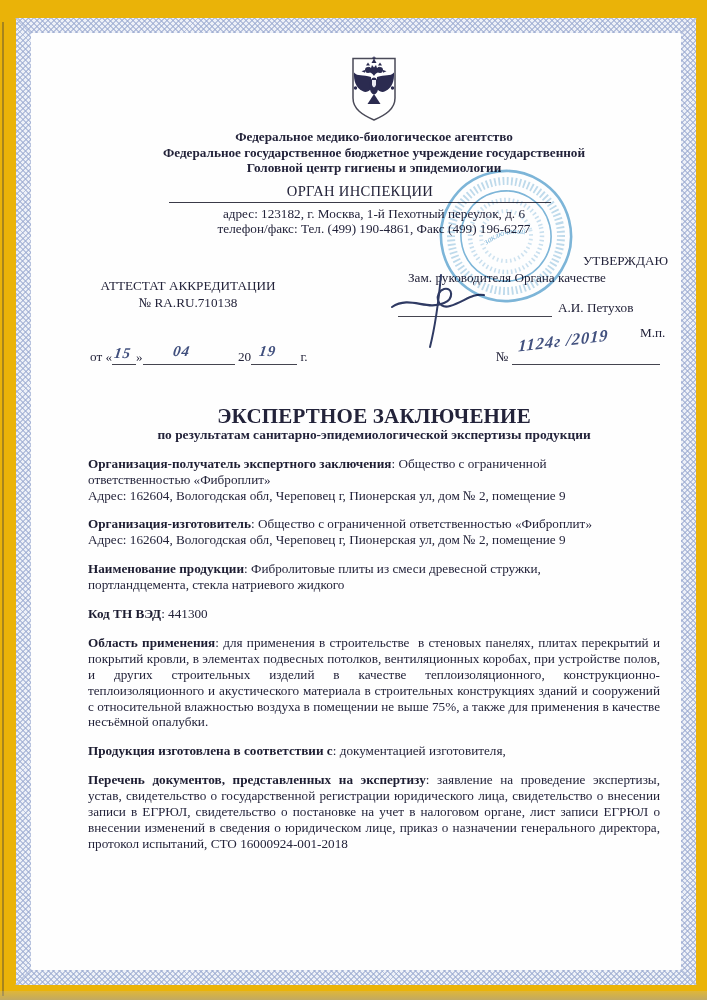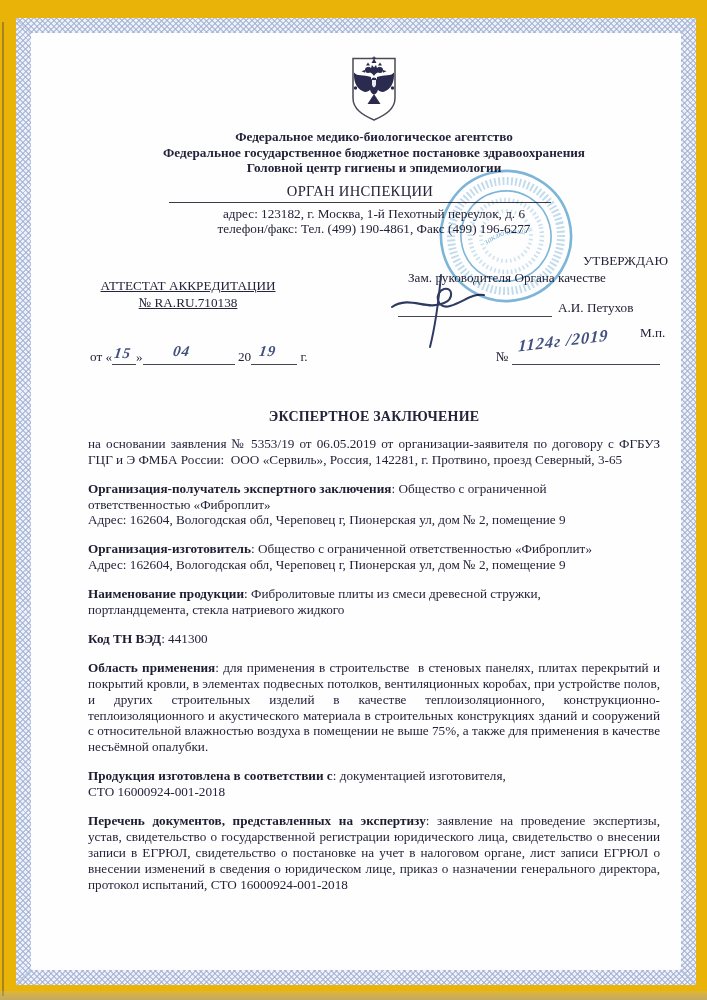--- a/index.html
+++ b/index.html
@@ -30,37 +30,37 @@
   
   .content{position:absolute;left:88px;top:0;width:572px;z-index:2;font-size:13.2px;line-height:15.9px;}
   .emblem-wrap{margin-top:56px;text-align:center;height:68px;}
   .hdr{font-weight:bold;text-align:center;line-height:15.6px;margin-top:5px;}
   .organ{font-weight:normal;font-size:14.6px;letter-spacing:.3px;
     width:382px;margin:8px auto 0 auto;text-align:center;
     border-bottom:1.4px solid #3a3a48;padding-bottom:2px;transform:translateX(-14px);}
   .contact{text-align:center;line-height:15.6px;margin-top:3px;}
   
   .mid{position:relative;height:160px;}
-  .accred{position:absolute;left:0;top:40px;width:200px;text-align:center;line-height:17px;text-decoration:underline;}
+  .accred{position:absolute;left:0;top:40px;width:200px;text-align:center;line-height:17px;}
   .approve-heading{position:absolute;left:455px;top:16px;white-space:nowrap;padding-left:40px;}
   .approve-title{position:absolute;left:320px;top:33px;white-space:nowrap;}
   .sig-line{position:absolute;left:310px;top:62px;width:154px;height:17px;border-bottom:1.3px solid #44444f;}
   .approver-name{position:absolute;left:470px;top:63px;white-space:nowrap;}
   .seal-note{position:absolute;left:552px;top:88px;}
   .sig-svg{position:absolute;left:296px;top:28px;z-index:3;}
   .date-row{position:absolute;left:2px;top:112px;white-space:nowrap;}
   .blank{display:inline-block;border-bottom:1.1px solid #44444f;position:relative;height:15px;vertical-align:bottom;}
   .hw{color:#41507e;font-style:italic;font-weight:bold;letter-spacing:1px;}
   .hw-day{position:absolute;left:2px;top:-3px;font-size:15px;transform:skewX(-8deg);}
   .hw-month{position:absolute;left:30px;top:-5px;font-size:15px;transform:skewX(-8deg);}
   .hw-year{position:absolute;left:8px;top:-5px;font-size:15px;transform:skewX(-8deg);}
   .number-row{position:absolute;left:408px;top:112px;white-space:nowrap;}
   .hw-number{position:absolute;left:6px;top:-16px;font-size:16.5px;transform:rotate(-7deg) skewX(-10deg);white-space:nowrap;}
   
-  .doc-title{font-weight:bold;font-size:14px;text-align:center;margin-top:12px;letter-spacing:.2px;}
+  .doc-title{font-weight:bold;font-size:21px;text-align:center;margin-top:12px;letter-spacing:.2px;}
   .doc-subtitle{font-weight:bold;font-size:13.4px;text-align:center;margin-top:2px;}
   .para{margin-top:11px;text-align:justify;white-space:pre-wrap;}
   .sec{margin-top:13px;}
   .just{text-align:justify;white-space:pre-wrap;}
   .blk{display:block;}
   b{color:#1d1d32;}
   
   .stamp{position:absolute;left:436px;top:166px;z-index:4;opacity:.85;mix-blend-mode:multiply;}
 </style>
 </head>
@@ -98,21 +98,21 @@
           <ellipse cx="50" cy="60" rx="9" ry="17"></ellipse>
           <path d="M50 76 l-13 20 h26 Z"></path>
           <circle cx="13" cy="64" r="3.4"></circle>
           <circle cx="87" cy="64" r="3.4"></circle>
         </g>
         <path d="M46 48 h8 v9 c0 4 -4 6 -4 6 s-4 -2 -4 -6 Z" fill="#e9e9f2"></path>
       </svg>
     </div>
 
     <div class="hdr">Федеральное медико-биологическое агентство</div>
-    <div class="hdr" style="margin-top:0;">Федеральное государственное бюджетное постановке здравоохранения</div>
+    <div class="hdr" style="margin-top:0;">Федеральное государственное бюджетное учреждение государственной</div>
     <div class="hdr" style="margin-top:0;">Головной центр гигиены и эпидемиологии</div>
 
     <div class="organ">ОРГАН ИНСПЕКЦИИ</div>
     <div class="contact">адрес: 123182, г. Москва, 1-й Пехотный переулок, д. 6</div>
     <div class="contact" style="margin-top:0;">телефон/факс: Тел. (499) 190-4861, Факс (499) 196-6277</div>
 
     <div class="mid">
       <div class="accred">
         <div>АТТЕСТАТ АККРЕДИТАЦИИ</div>
         <div>№ RA.RU.710138</div>
@@ -135,34 +135,34 @@
         <span>г.</span>
       </div>
 
       <div class="number-row">
         <span>№</span>
         <span class="blank" style="width:148px;"><span class="hw hw-number">1124г /2019</span></span>
       </div>
     </div>
 
     <div class="doc-title">ЭКСПЕРТНОЕ ЗАКЛЮЧЕНИЕ</div>
+    <div class="doc-subtitle">по результатам санитарно-эпидемиологической экспертизы продукции</div>
 
-    <p class="para" style="margin-bottom:0;">на основании заявления № 5353/19 от 06.05.2019 от организации-заявителя по договору с ФГБУЗ ГЦГ и Э ФМБА России:  ООО «Сервиль», Россия, 142281, г. Протвино, проезд Северный, 3-65</p>
 
     <p class="sec" style="margin-bottom:0;"><b>Организация-получатель экспертного заключения</b><span>: Общество с ограниченной</span><span class="blk">ответственностью «Фиброплит»</span><span class="blk">Адрес: 162604, Вологодская обл, Череповец г, Пионерская ул, дом № 2, помещение 9</span></p>
 
     <p class="sec" style="margin-bottom:0;"><b>Организация-изготовитель</b><span>: Общество с ограниченной ответственностью «Фиброплит»</span><span class="blk">Адрес: 162604, Вологодская обл, Череповец г, Пионерская ул, дом № 2, помещение 9</span></p>
 
     <p class="sec" style="margin-bottom:0;"><b>Наименование продукции</b><span>: Фибролитовые плиты из смеси древесной стружки,</span><span class="blk">портландцемента, стекла натриевого жидкого</span></p>
 
     <p class="sec" style="margin-bottom:0;"><b>Код ТН ВЭД</b><span>: 441300</span></p>
 
     <p class="sec just" style="margin-bottom:0;"><b>Область применения</b><span>: для применения в строительстве  в стеновых панелях, плитах перекрытий и покрытий кровли, в элементах подвесных потолков, вентиляционных коробах, при устройстве полов, и других строительных изделий в качестве теплоизоляционного, конструкционно-теплоизоляционного и акустического материала в строительных конструкциях зданий и сооружений с относительной влажностью воздуха в помещении не выше 75%, а также для применения в качестве несъёмной опалубки.</span></p>
 
-    <p class="sec" style="margin-bottom:0;"><b>Продукция изготовлена в соответствии с</b><span>: документацией изготовителя,</span><span class="blk">СТО 16000924-001-2018</span></p>
+    <p class="sec" style="margin-bottom:0;"><b>Продукция изготовлена в соответствии с</b><span>: документацией изготовителя,</span></p>
 
     <p class="sec just" style="margin-bottom:0;"><b>Перечень документов, представленных на экспертизу</b><span>: заявление на проведение экспертизы, устав, свидетельство о государственной регистрации юридического лица, свидетельство о внесении записи в ЕГРЮЛ, свидетельство о постановке на учет в налоговом органе, лист записи ЕГРЮЛ о внесении изменений в сведения о юридическом лице, приказ о назначении генерального директора, протокол испытаний, СТО 16000924-001-2018</span></p>
 
   </div>
 
   <svg class="stamp" width="140" height="140" viewBox="0 0 140 140">
     <g transform="rotate(-14 70 70)">
       <circle cx="70" cy="70" r="65" fill="none" stroke="#66a9d2" stroke-width="2.6"></circle>
       <circle cx="70" cy="70" r="45" fill="none" stroke="#66a9d2" stroke-width="1.6"></circle>
       <circle cx="70" cy="70" r="55" fill="none" stroke="#74b0d6" stroke-width="8" stroke-dasharray="1.8 2.4" opacity="0.55"></circle>

